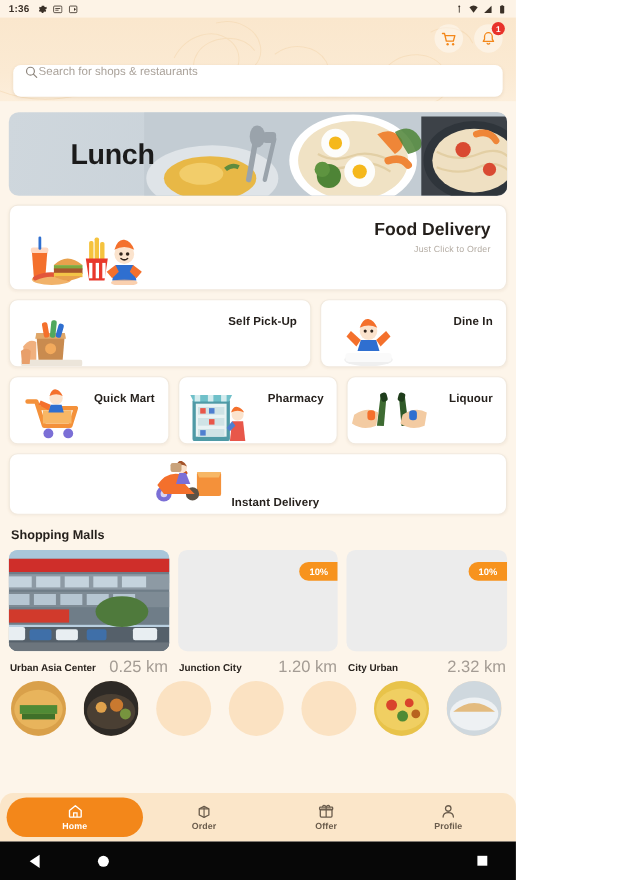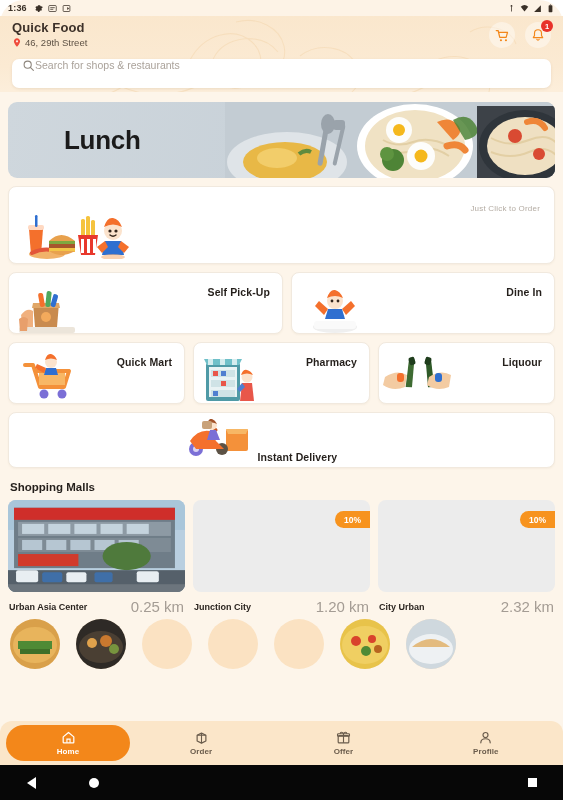--- a/index.html
+++ b/index.html
@@ -2,21 +2,21 @@
 <html><head>
 <meta charset="utf-8">
 <style>
   * { box-sizing: border-box; margin: 0; padding: 0; }
   html, body {
     width: 563px; height: 800px;
     font-family: "Liberation Sans", sans-serif;
     background: #ffffff;
     overflow: hidden;
   }
-  #app { position: relative; width: 563px; height: 800px; background: #fdf3e6; border-radius: 24px; }
+  #app { position: relative; width: 469px; height: 800px; background: #fdf3e6; }
 
   
   .statusbar {
     height: 16px; display: flex; align-items: center;
     padding: 0 8px; font-size: 9px; color: #3a3027;
   }
   .sb-time { font-weight: 600; letter-spacing: .2px; }
   .sb-left-icons { display: flex; gap: 5px; margin-left: 7px; align-items: center; }
   .sb-right { margin-left: auto; display: flex; gap: 4px; align-items: center; }
   .sb-ico { width: 9px; height: 9px; display: block; }
@@ -202,30 +202,20 @@
         <path d="M300 40c18-14 46-10 56 8s-4 36-24 34"></path>
         <path d="M420 56c20-22 54-20 66 2s-8 40-30 36"></path>
         <path d="M470 16c16-10 40-4 46 12"></path>
         <path d="M120 70c30 14 70 10 92-10"></path>
         <path d="M0 80c40 16 96 10 130-14"></path>
         <path d="M330 82c44 10 90-2 116-26"></path>
       </g>
     </svg>
 
     <div class="header-row">
-      <div>
-        <div class="brand-title">Quick Food</div>
-        <div class="brand-addr">
-          <svg class="pin-icon" viewBox="0 0 24 24">
-              <path fill="#ef4b3c" d="M12 1.6c-4.1 0-7.4 3.3-7.4 7.4 0 5.6 7.4 13.4 7.4 13.4s7.4-7.8 7.4-13.4c0-4.1-3.3-7.4-7.4-7.4z"></path>
-              <circle cx="12" cy="9" r="2.7" fill="#fde8e4"></circle>
-            </svg>
-          <span class="brand-addr-text">46, 29th Street</span>
-        </div>
-      </div>
 
       <div class="header-actions">
         <div class="hbtn">
           <svg width="15" height="15" viewBox="0 0 24 24">
             <path fill="none" stroke="#f3871a" stroke-width="2" stroke-linecap="round" stroke-linejoin="round" d="M2 4h3l2.6 11h10.2l2.2-8H6"></path>
             <circle cx="9.5" cy="19.5" r="1.7" fill="#f3871a"></circle>
               <circle cx="17.5" cy="19.5" r="1.7" fill="#f3871a"></circle>
           </svg>
         </div>
         <div class="hbtn">
@@ -290,20 +280,21 @@
             <path d="M266 50q20 8 38 0t30 6"></path>
           </g>
         <circle cx="290" cy="34" r="7" fill="#d94a32"></circle>
           <circle cx="314" cy="52" r="6" fill="#d94a32"></circle>
         <path d="M302 20q12-4 18 6" stroke="#ef8638" stroke-width="6" fill="none" stroke-linecap="round"></path>
       </svg>
     </div>
 
     <div class="card fd">
       <div class="fd-text">
+        <div class="fd-title">Food Delivery</div>
         <div class="fd-sub">Just Click to Order</div>
       </div>
       <svg class="fd-art" viewBox="0 0 106 46">
 
         <path d="M6 16h14l-2 26H8z" fill="#f4702c"></path>
           <rect x="5" y="12" width="16" height="5" rx="2" fill="#ffd9c2"></rect>
         <rect x="12" y="2" width="2.5" height="12" rx="1.2" fill="#2f6fd0"></rect>
 
         <ellipse cx="24" cy="41" rx="18" ry="5" fill="#f1b269"></ellipse>
         <path d="M9 40q14-7 30 0" stroke="#e2563a" stroke-width="4" fill="none" stroke-linecap="round"></path>

